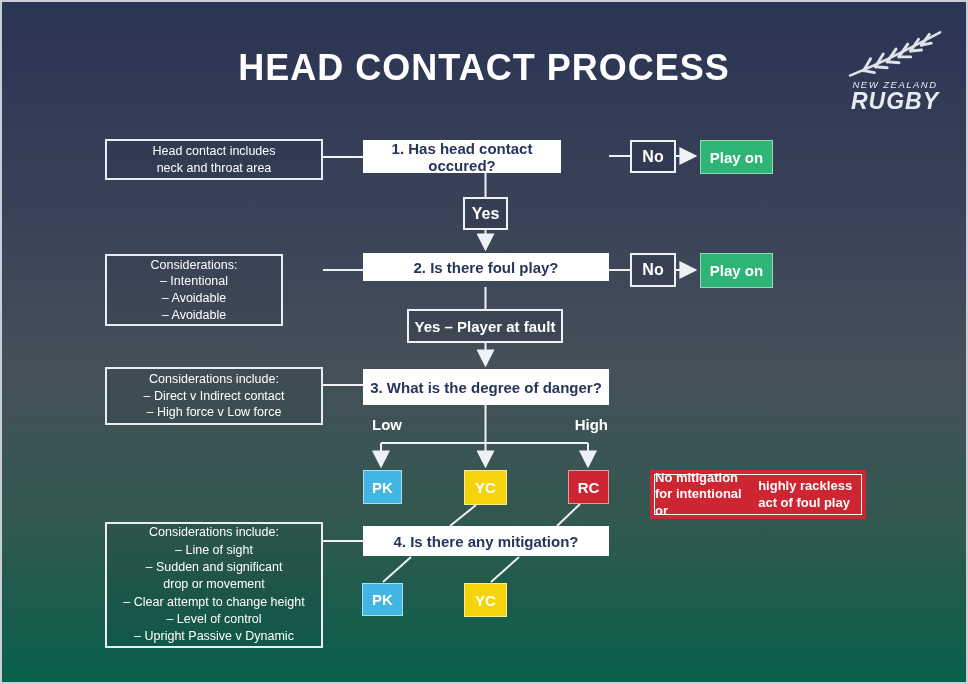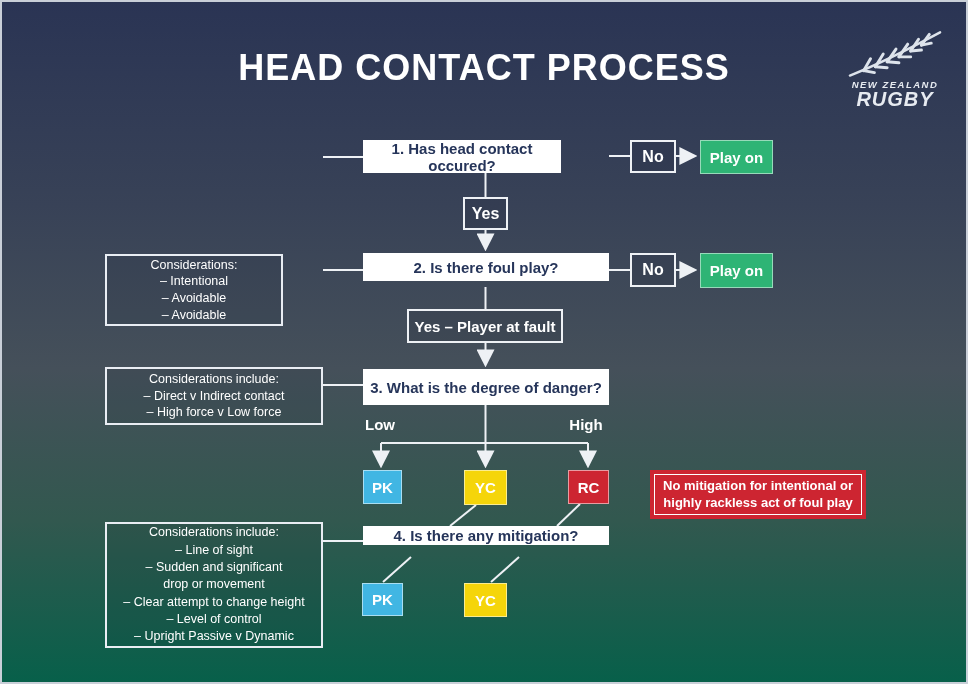--- a/index.html
+++ b/index.html
@@ -10,44 +10,44 @@
   }
   .outer-frame { position:absolute; inset:0; border:2px solid #c9cfd8; pointer-events:none; z-index:50; }
   .connectors { position:absolute; left:0; top:0; z-index:1; }
   .abs { position:absolute; box-sizing:border-box; z-index:2; }
   .title {
     left:0; right:0; top:47px; text-align:center; color:#ffffff;
     font-size:36px; font-weight:800; letter-spacing:1px;
   }
   .logo { left:843px; top:26px; width:104px; text-align:center; color:#e7ebf1; }
   .logo .fern { display:block; margin:0 auto 1px auto; }
-  .logo-nz { font-size:9.5px; font-weight:bold; font-style:italic; letter-spacing:1.5px; }
-  .logo-rugby { font-size:20px; font-weight:800; font-style:italic; letter-spacing:1px; margin-top:-2px; }
+  .logo-nz { font-size:9.5px; font-weight:normal; font-style:italic; letter-spacing:1.5px; }
+  .logo-rugby { font-size:23px; font-weight:800; font-style:italic; letter-spacing:1px; margin-top:-2px; }
   .flexc { display:flex; align-items:center; justify-content:center; }
   .qbox { background:#ffffff; color:#26355a; font-weight:bold; font-size:15px; text-align:center; }
   .obox { border:2px solid #eef1f5; color:#ffffff; background:rgba(15,24,44,0.10); }
   .sidebox {
     border:2px solid #e9edf3; color:#ffffff; background:rgba(15,24,44,0.08);
     display:flex; flex-direction:column; align-items:center; justify-content:center;
     font-size:12.5px; text-align:center;
   }
   .sidebox div { line-height:16.6px; }
   .side4 div { line-height:17.3px; }
   .yesno { font-weight:bold; font-size:16px; }
   .playon { background:#2eb475; border:1px solid rgba(255,255,255,0.5); color:#ffffff; font-weight:bold; font-size:15px; }
   .chip { font-weight:bold; font-size:15px; color:#ffffff; border:1px solid rgba(255,255,255,0.55); }
   .chip-blue { background:#41b6e3; }
   .chip-yellow { background:#f5d50a; }
   .chip-red { background:#cd2531; }
-  .lbl { color:#ffffff; font-weight:bold; font-size:15px; text-align:center; }
+  .lbl { color:#ffffff; font-weight:bold; font-size:15px; text-align:right; }
   .note { background:#cd2531; padding:4px; }
   .note-inner {
     width:100%; height:100%; box-sizing:border-box; border:1.5px solid #ffffff;
-    display:flex; flex-direction:column; align-items:center; justify-content:center;
-    color:#ffffff; font-weight:bold; font-size:13px; text-align:center;
+    display:flex; flex-direction:row; align-items:center; justify-content:center;
+    color:#ffffff; font-weight:bold; font-size:13px; 
   }
   .note-inner div { line-height:16.5px; }
 </style>
 </head>
 <body>
 
 <div class="canvas">
 
   <svg class="connectors" width="968" height="684" viewBox="0 0 968 684">
     <defs>
@@ -99,20 +99,24 @@
             <path d="M54,31 L66,31"></path>
           <path d="M66,25 L77,24"></path>
             <path d="M77,19 L87,17"></path>
         </g>
       </g>
     </svg>
     <div class="logo-nz">NEW ZEALAND</div>
     <div class="logo-rugby">RUGBY</div>
   </div>
 
+  <div class="abs sidebox" style="left:105px;top:139px;width:218px;height:41px;">
+    <div>Head contact includes</div>
+    <div>neck and throat area</div>
+  </div>
   <div class="abs qbox flexc" style="left:363px;top:140px;width:198px;height:33px;">1. Has head contact occured?</div>
   <div class="abs obox yesno flexc" style="left:630px;top:140px;width:46px;height:33px;">No</div>
   <div class="abs playon flexc" style="left:700px;top:140px;width:73px;height:34px;">Play on</div>
 
   <div class="abs obox yesno flexc" style="left:463px;top:197px;width:45px;height:33px;">Yes</div>
 
   <div class="abs sidebox" style="left:105px;top:254px;width:178px;height:72px;">
     <div>Considerations:</div>
     <div>– Intentional</div>
     <div>– Avoidable</div>
@@ -147,19 +151,19 @@
 
   <div class="abs sidebox side4" style="left:105px;top:522px;width:218px;height:126px;">
     <div>Considerations include:</div>
     <div>– Line of sight</div>
     <div>– Sudden and significant</div>
     <div>drop or movement</div>
     <div>– Clear attempt to change height</div>
     <div>– Level of control</div>
     <div>– Upright Passive v Dynamic</div>
   </div>
-  <div class="abs qbox flexc" style="left:363px;top:526px;width:246px;height:19px;">4. Is there any mitigation?</div>
+  <div class="abs qbox flexc" style="left:363px;top:526px;width:246px;height:30px;">4. Is there any mitigation?</div>
 
   <div class="abs chip chip-blue flexc" style="left:362px;top:583px;width:41px;height:33px;">PK</div>
   <div class="abs chip chip-yellow flexc" style="left:464px;top:583px;width:43px;height:34px;">YC</div>
 
   <div class="outer-frame"></div>
 </div>
 
 </body></html>

